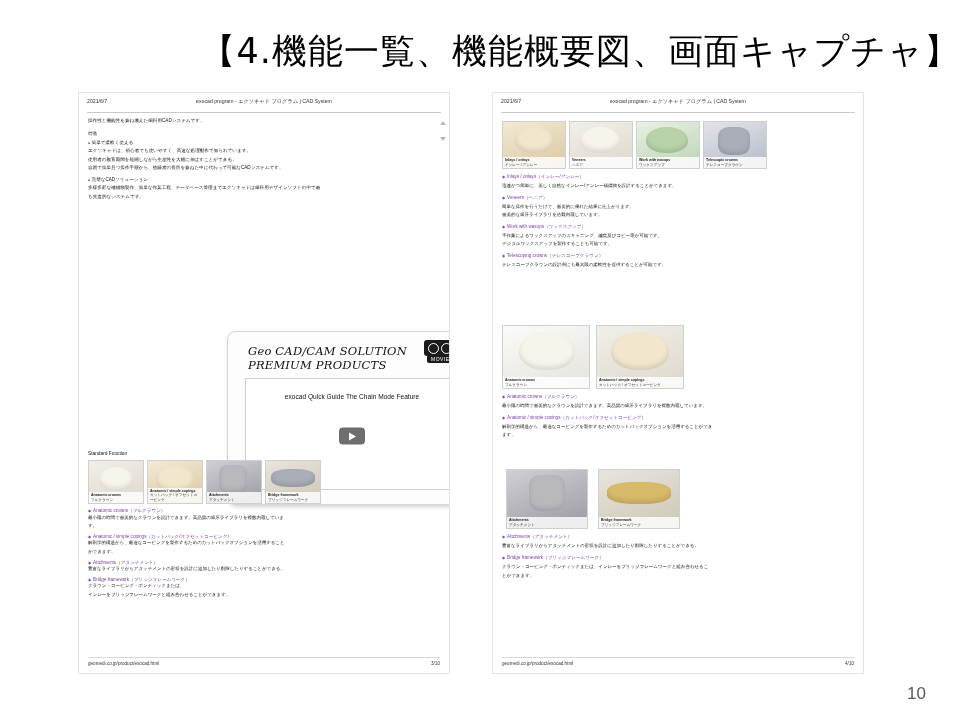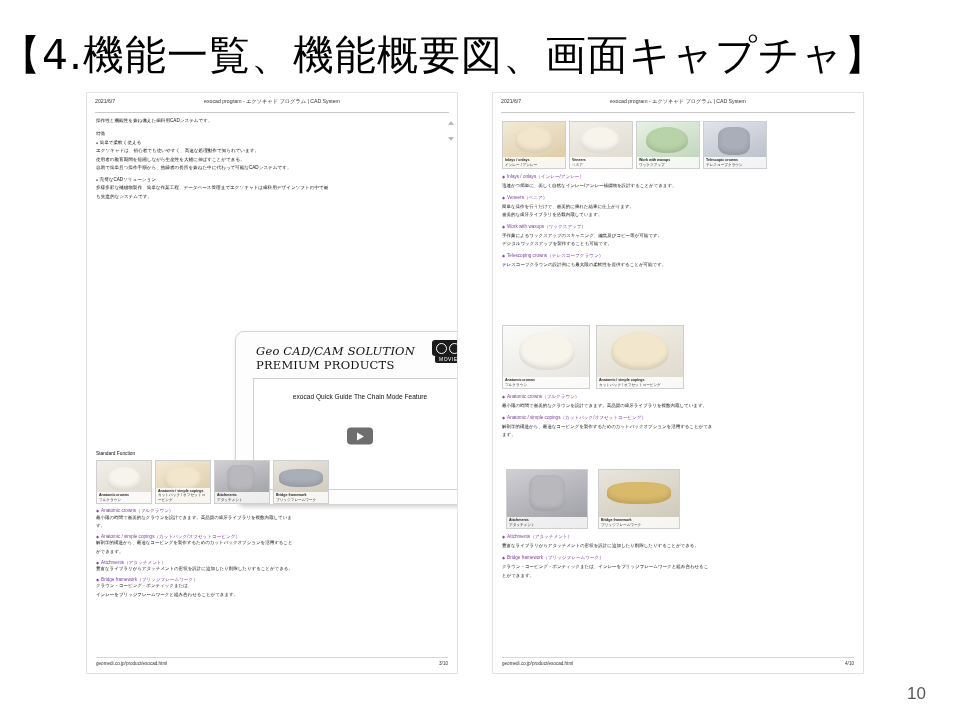--- a/index.html
+++ b/index.html
@@ -18,22 +18,22 @@
     position: relative;
     width: 960px;
     height: 720px;
     background: #ffffff;
   }
   .slide-title {
     position: absolute;
     top: 28px;
     left: 0;
     width: 960px;
-    text-align: left;
-    font-size: 41px;
+    text-align: right;
+    font-size: 35px;
     letter-spacing: 1px;
     color: #000;
     font-family: "DejaVu Sans", sans-serif;
     white-space: nowrap;
   }
   .page-number {
     position: absolute;
     right: 34px;
     bottom: 16px;
     font-size: 17px;
@@ -46,21 +46,20 @@
     background: #ffffff;
     border: 1px solid #e3e3e3;
     box-sizing: border-box;
     overflow: hidden;
   }
   #page-left {
     left: 78px;
     top: 92px;
     width: 372px;
     height: 582px;
-    margin-left: 8px;
   }
   #page-right {
     left: 492px;
     top: 92px;
     width: 372px;
     height: 582px;
   }
   .doc-head {
     position: relative;
     height: 14px;
@@ -170,20 +169,21 @@
   }
   .cover-brand .l1 {
     font-family: "DejaVu Serif", serif;
     font-style: italic;
     font-size: 11.5px;
     color: #111;
     letter-spacing: 0.2px;
   }
   .cover-brand .l2 {
     font-family: "DejaVu Serif", serif;
+    font-style: italic;
     font-size: 11.5px;
     color: #111;
     letter-spacing: 0.2px;
   }
   .cover-logo {
     position: absolute;
     right: 12px;
     top: 8px;
     width: 40px;
     height: 30px;

